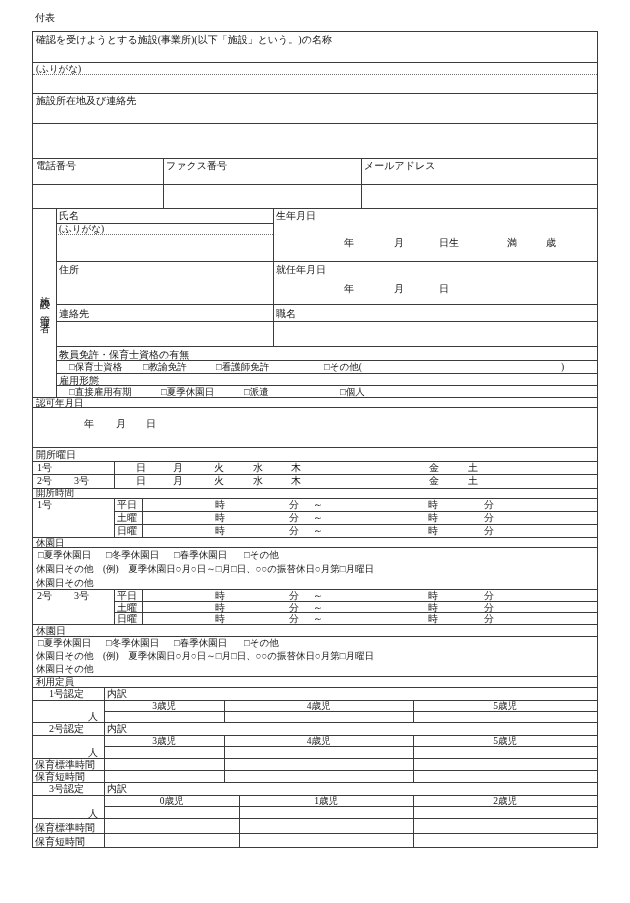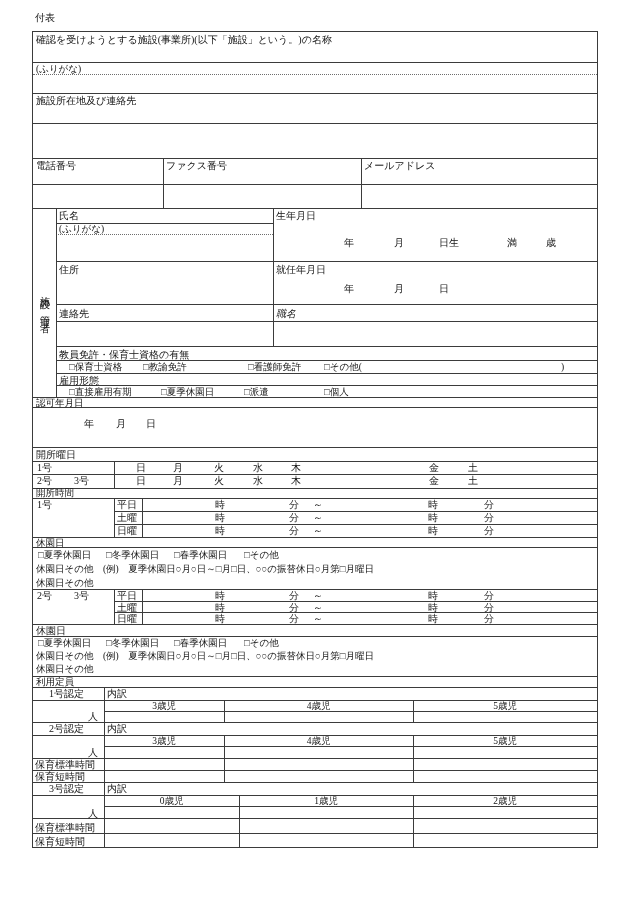--- a/index.html
+++ b/index.html
@@ -104,32 +104,32 @@
     <div class="t" style="left:361px;top:205px;">月</div>
     <div class="t" style="left:406px;top:205px;">日生</div>
     <div class="t" style="left:474px;top:205px;">満</div>
     <div class="t" style="left:513px;top:205px;">歳</div>
     <div class="t" style="left:26px;top:232px;">住所</div>
     <div class="t" style="left:243px;top:232px;">就任年月日</div>
     <div class="t" style="left:311px;top:251px;">年</div>
     <div class="t" style="left:361px;top:251px;">月</div>
     <div class="t" style="left:406px;top:251px;">日</div>
     <div class="t" style="left:26px;top:276px;">連絡先</div>
-    <div class="t" style="left:243px;top:276px;font-style:italic;">職名</div>
+    <div class="t" style="left:243px;top:276px;">職名</div>
     <div class="t" style="left:26px;top:317px;">教員免許・保育士資格の有無</div>
     <div class="t sm" style="left:36px;top:330px;">□保育士資格</div>
     <div class="t sm" style="left:110px;top:330px;">□教諭免許</div>
-    <div class="t sm" style="left:183px;top:330px;margin-left:32px;">□看護師免許</div>
+    <div class="t sm" style="left:183px;top:330px;">□看護師免許</div>
     <div class="t sm" style="left:291px;top:330px;">□その他(</div>
     <div class="t sm" style="left:528px;top:330px;">)</div>
     <div class="t" style="left:26px;top:343px;">雇用形態</div>
     <div class="t sm" style="left:36px;top:355px;">□直接雇用有期</div>
     <div class="t sm" style="left:128px;top:355px;">□夏季休園日</div>
     <div class="t sm" style="left:211px;top:355px;">□派遣</div>
-    <div class="t sm" style="left:291px;top:355px;">□個人</div>
+    <div class="t sm" style="left:307px;top:355px;">□個人</div>
 
     <div class="t sm" style="left:3px;top:366px;">認可年月日</div>
     <div class="t" style="left:51px;top:386px;">年</div>
     <div class="t" style="left:83px;top:386px;">月</div>
     <div class="t" style="left:113px;top:386px;">日</div>
 
     <div class="t" style="left:3px;top:417px;">開所曜日</div>
     <div class="t" style="left:4px;top:430px;">1号</div>
     <div class="t" style="left:103px;top:430px;">日</div>
     <div class="t" style="left:140px;top:430px;">月</div>

